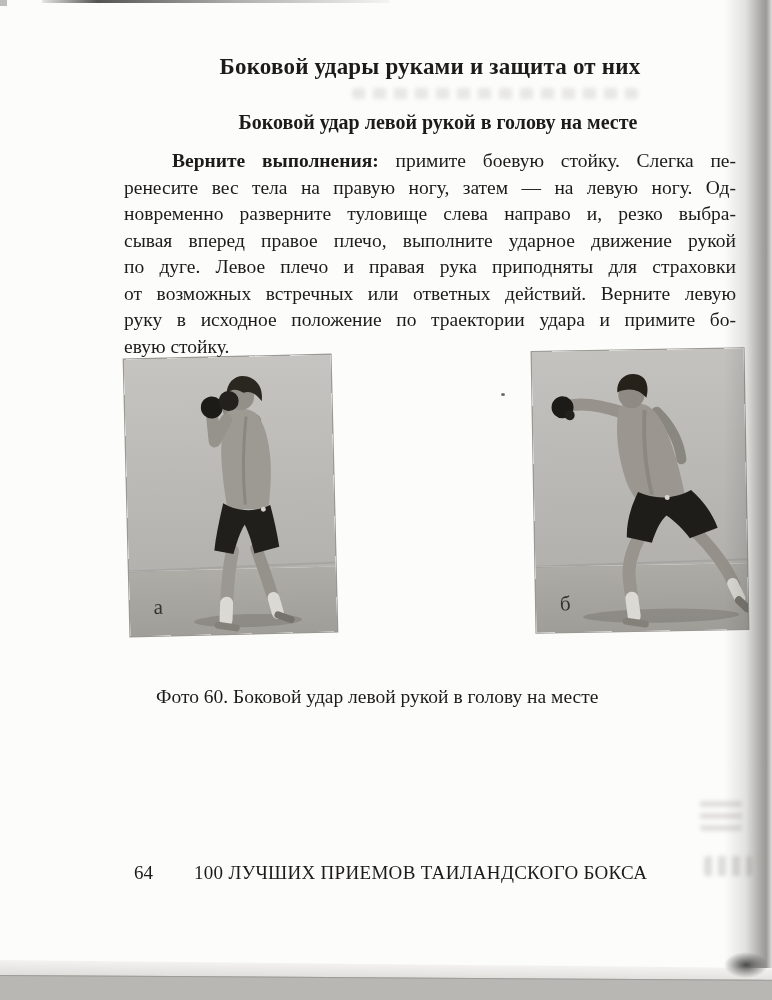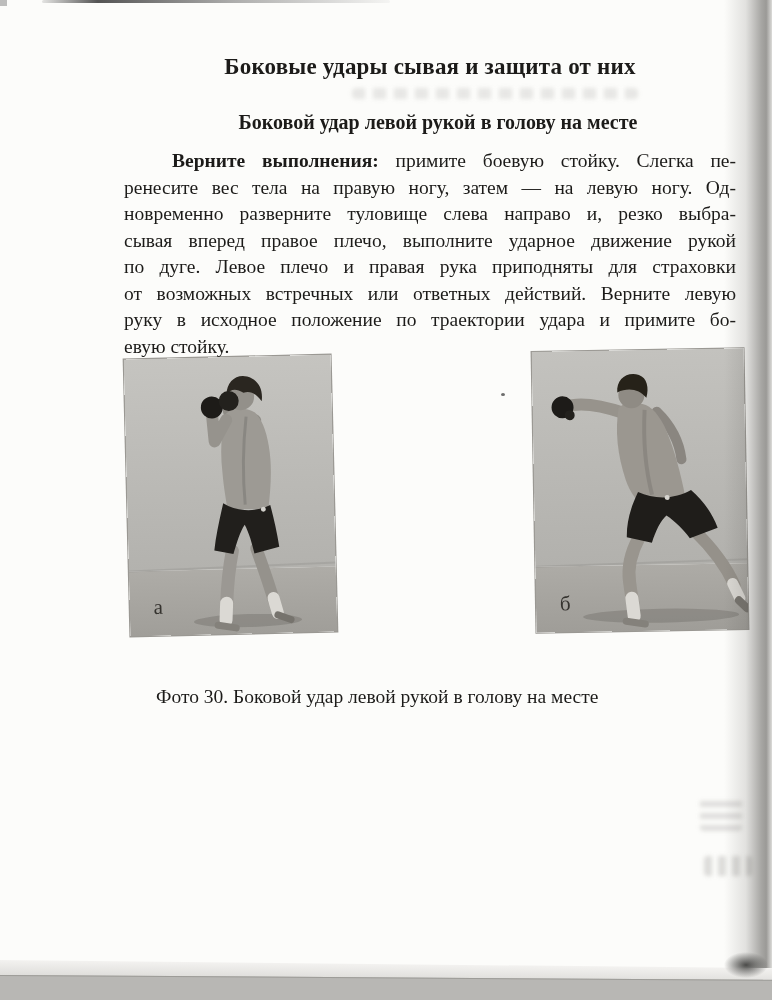--- a/index.html
+++ b/index.html
@@ -57,21 +57,21 @@
 </head>
 <body>
 
 <div class="scan">
 
   <div class="edge-top-line"></div>
   <div class="corner-mark"></div>
   <div class="speck"></div>
   <div class="ghost ghost-a"></div>
 
-  <h1 class="section-title">Боковые удары сывая и защита от них</h1>
+  <h1 class="section-title">Боковой удары руками и защита от них</h1>
   <h2 class="subsection-title">Боковой удар левой рукой в голову на месте</h2>
 
   <div class="paragraph">
     <div class="pline first"><span class="lead">Верните выполнения:</span><span> примите боевую стойку. Слегка пе-</span></div>
     <div class="pline">ренесите вес тела на правую ногу, затем — на левую ногу. Од-</div>
     <div class="pline">новременно разверните туловище слева направо и, резко выбра-</div>
     <div class="pline">сывая вперед правое плечо, выполните ударное движение рукой</div>
     <div class="pline">по дуге. Левое плечо и правая рука приподняты для страховки</div>
     <div class="pline">от возможных встречных или ответных действий. Верните левую</div>
     <div class="pline">руку в исходное положение по траектории удара и примите бо-</div>
@@ -155,24 +155,28 @@
 
       <circle cx="99" cy="45" r="13" fill="#8f8b84"></circle>
       <path d="M85,42 C84,29 95,21 107,25 C115,28 117,38 114,48 C107,39 96,37 85,42 Z" fill="#262219"></path>
 
       <path d="M104,142 C96,158 92,172 92,187 L117,193 C121,181 126,171 132,166 C141,172 149,181 155,189 L183,179 C177,162 167,150 157,141 C141,150 120,150 104,142 Z" fill="#1f1d1a"></path>
       <circle cx="133" cy="148" r="2.5" fill="#d6d4cf"></circle>
     </svg>
     <figcaption class="photo-label">б</figcaption>
   </figure>
 
-  <div class="caption">Фото 30. Боковой удар левой рукой в голову на месте</div>
+  <div class="caption">Фото 60. Боковой удар левой рукой в голову на месте</div>
 
   <div class="ghost ghost-b"></div>
   <div class="ghost ghost-c"></div>
 
+  <div class="footer">
+    <span class="page-number">64</span>
+    <span class="running-title">100 ЛУЧШИХ ПРИЕМОВ ТАИЛАНДСКОГО БОКСА</span>
+  </div>
 
   <div class="edge-right"></div>
   <div class="edge-bottom-light"></div>
   <div class="edge-bottom-gray"></div>
   <div class="edge-bottom-blob"></div>
 
 </div>
 
 </body></html>

